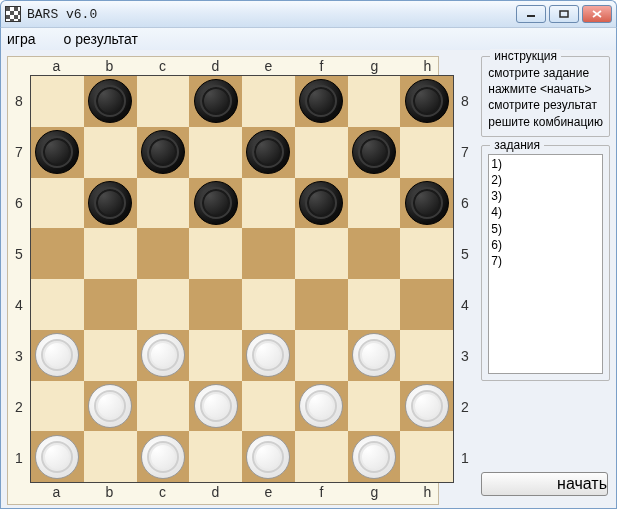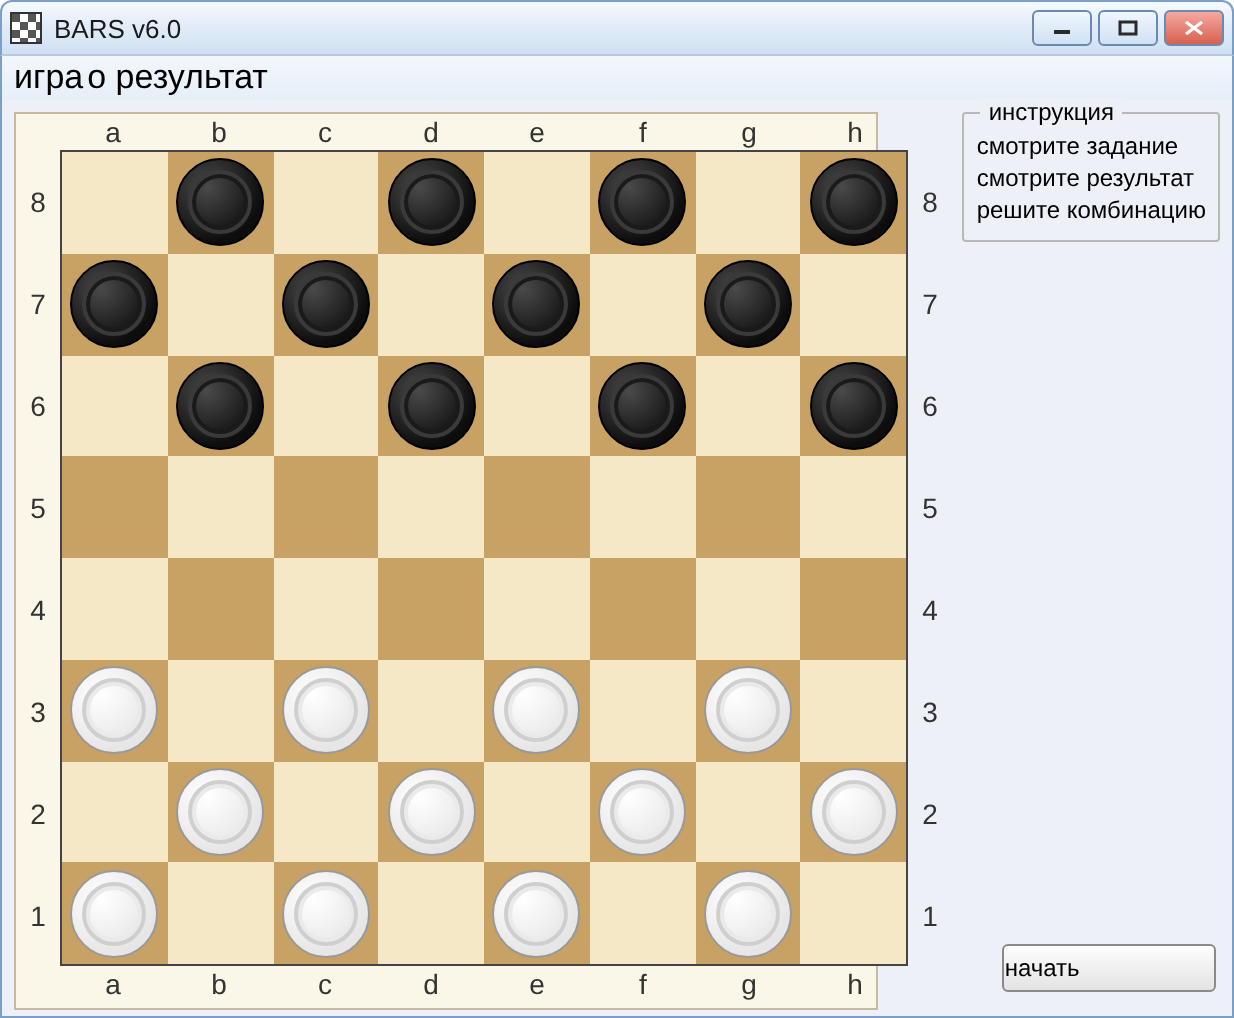--- a/index.html
+++ b/index.html
@@ -31,42 +31,42 @@
     content: "";
     position: absolute;
     inset: 0;
     background:
       linear-gradient(45deg, #fff 25%, transparent 25%, transparent 75%, #fff 75%),
       linear-gradient(45deg, #fff 25%, #555 25%, #555 75%, #fff 75%);
     background-size: 8px 8px;
     background-position: 0 0, 4px 4px;
     border: 1px solid #333;
   }
-  .title-text { flex: 1; color: #1a1a1a; font-size: 13px; }
+  .title-text { flex: 1; color: #1a1a1a; font-size: 13px; font-family: Liberation Mono, monospace; }
   .win-buttons { display: flex; gap: 3px; }
   .win-btn {
     width: 30px; height: 18px;
     border: 1px solid #6a8ab0;
     border-radius: 3px;
     display: flex; align-items: center; justify-content: center;
     background: linear-gradient(to bottom, #f0f6fd, #d0e2f5);
     cursor: pointer;
   }
   .win-btn.close { background: linear-gradient(to bottom, #f5a8a0, #d7614f); }
   .win-btn svg { display: block; }
   .menubar {
     height: 22px;
     background: linear-gradient(to bottom, #f2f7fc, #e6eef8);
     border-left: 1px solid #7a9fc8;
     border-right: 1px solid #7a9fc8;
     display: flex;
     align-items: center;
     padding: 0 6px;
-    gap: 2px;
-    font-size: 17px;
+    gap: 28px;
+    font-size: 14px;
   }
   .menu-item { cursor: pointer; }
   .client {
     border: 1px solid #7a9fc8;
     border-top: none;
     height: calc(509px - 28px - 22px);
     background: #edf1f7;
     display: flex;
     padding: 6px;
     gap: 4px;
@@ -156,27 +156,27 @@
     border: 1px solid #a0a0a0;
     overflow-y: scroll;
     font-size: 12px;
     line-height: 1.35;
     padding: 1px 2px;
   }
   .task-item { cursor: pointer; }
   .spacer { flex: 1; }
   .start-btn {
     height: 24px;
-    margin: 0 2px 6px 20px;
+    margin: 0 2px 6px 0;
     border: 1px solid #8a8a8a;
     border-radius: 3px;
     background: linear-gradient(to bottom, #fdfdfd, #e3e3e3);
     cursor: pointer;
-    font-size: 12px;
-    display: flex; align-items: center; justify-content: flex-start;
+    font-size: 16px;
+    display: flex; align-items: center; justify-content: flex-end;
   }
 </style>
 </head>
 <body>
 
 <div class="titlebar">
   <span class="title-icon"></span>
   <span class="title-text">BARS v6.0</span>
   <div class="win-buttons">
     <div class="win-btn">
@@ -354,25 +354,38 @@
           <div class="sq light"></div>
         </div>
       </div>
   </div>
 
   <div class="side-panel">
     <div class="groupbox">
       <span class="groupbox-title">инструкция</span>
       <div id="instr-lines">
           <div class="instr-line">смотрите задание</div>
+          <div class="instr-line">нажмите &lt;начать&gt;</div>
           <div class="instr-line">смотрите результат</div>
           <div class="instr-line">решите комбинацию</div>
         </div>
     </div>
 
+    <div class="groupbox" style="flex:0 0 auto;">
+      <span class="groupbox-title">задания</span>
+      <div class="task-list" id="task-list">
+          <div class="task-item">1)</div>
+          <div class="task-item">2)</div>
+          <div class="task-item">3)</div>
+          <div class="task-item">4)</div>
+          <div class="task-item">5)</div>
+          <div class="task-item">6)</div>
+          <div class="task-item">7)</div>
+        </div>
+    </div>
 
     <div class="spacer"></div>
 
     <div class="start-btn">
       <span>начать</span>
     </div>
   </div>
 
 </div>
 

